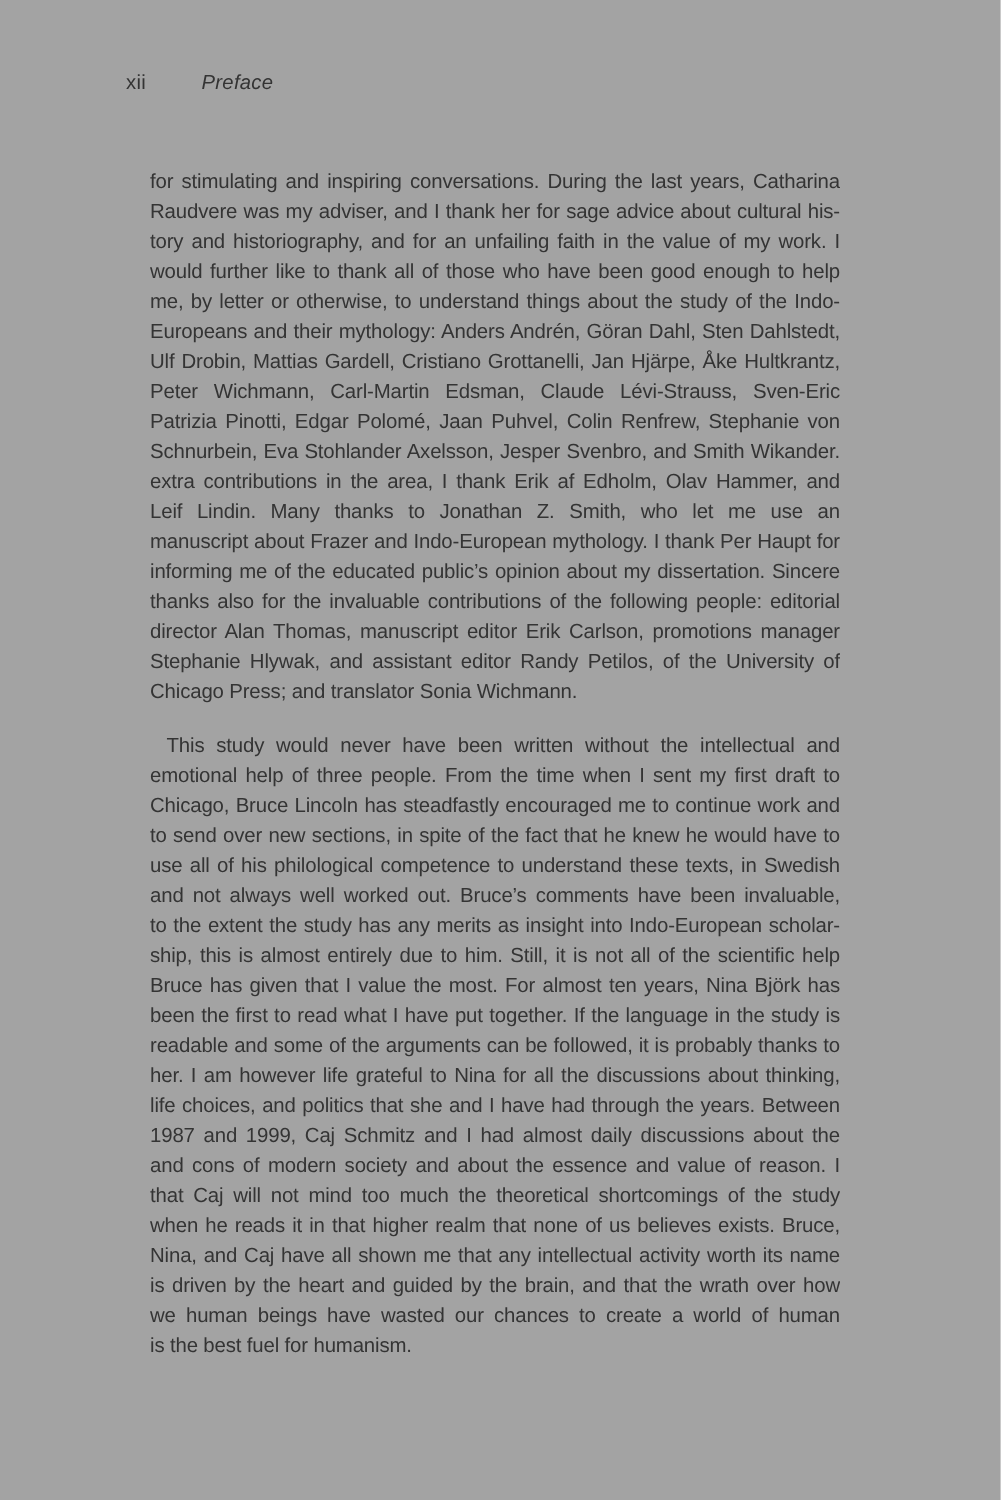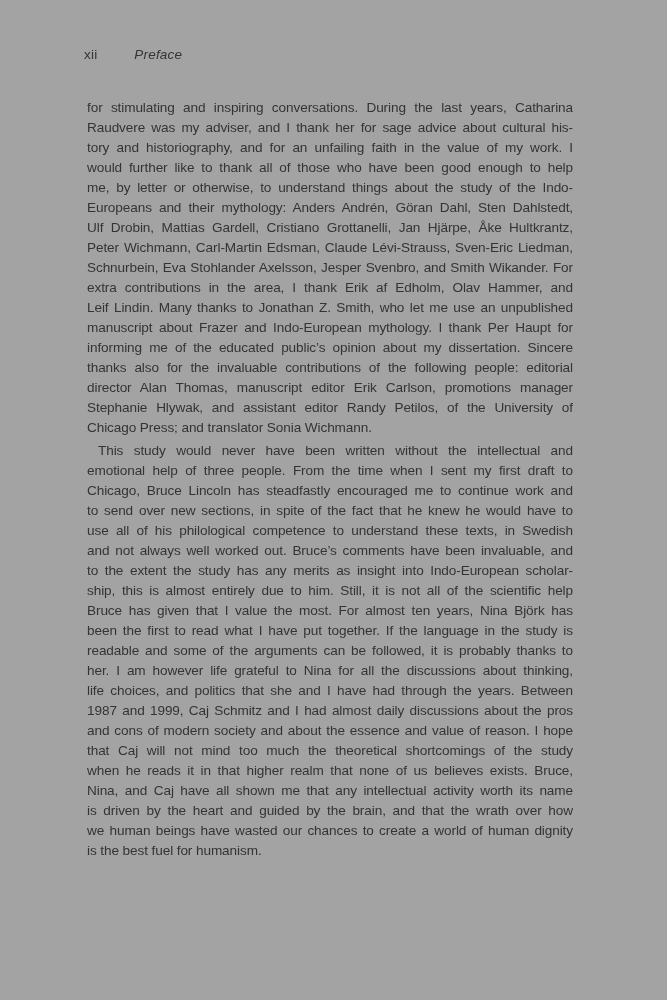--- a/index.html
+++ b/index.html
@@ -33,21 +33,21 @@
     margin-left: 33px;
     font-style: italic;
   }
   .body-text {
     position: absolute;
     left: 84px;
     top: 95px;
     width: 492px;
   }
   .paragraph {
-    margin: 3px;
+    margin: 16px;
     padding: 0;
   }
   .line {
     font-size: 13.6px;
     line-height: 20px;
     height: 20px;
     overflow: hidden;
     letter-spacing: -0.1px;
     text-align: justify;
     text-align-last: justify;
@@ -71,20 +71,21 @@
   <div class="body-text">
       <div class="paragraph">
         <div class="line">for stimulating and inspiring conversations. During the last years, Catharina</div>
         <div class="line">Raudvere was my adviser, and I thank her for sage advice about cultural his-</div>
         <div class="line">tory and historiography, and for an unfailing faith in the value of my work. I</div>
         <div class="line">would further like to thank all of those who have been good enough to help</div>
         <div class="line">me, by letter or otherwise, to understand things about the study of the Indo-</div>
         <div class="line">Europeans and their mythology: Anders Andrén, Göran Dahl, Sten Dahlstedt,</div>
         <div class="line">Ulf Drobin, Mattias Gardell, Cristiano Grottanelli, Jan Hjärpe, Åke Hultkrantz,</div>
         <div class="line">Peter Wichmann, Carl-Martin Edsman, Claude Lévi-Strauss, Sven-Eric Liedman,</div>
+        <div class="line">Patrizia Pinotti, Edgar Polomé, Jaan Puhvel, Colin Renfrew, Stephanie von</div>
         <div class="line">Schnurbein, Eva Stohlander Axelsson, Jesper Svenbro, and Smith Wikander. For</div>
         <div class="line">extra contributions in the area, I thank Erik af Edholm, Olav Hammer, and</div>
         <div class="line">Leif Lindin. Many thanks to Jonathan Z. Smith, who let me use an unpublished</div>
         <div class="line">manuscript about Frazer and Indo-European mythology. I thank Per Haupt for</div>
         <div class="line">informing me of the educated public’s opinion about my dissertation. Sincere</div>
         <div class="line">thanks also for the invaluable contributions of the following people: editorial</div>
         <div class="line">director Alan Thomas, manuscript editor Erik Carlson, promotions manager</div>
         <div class="line">Stephanie Hlywak, and assistant editor Randy Petilos, of the University of</div>
         <div class="line last">Chicago Press; and translator Sonia Wichmann.</div>
       </div>

